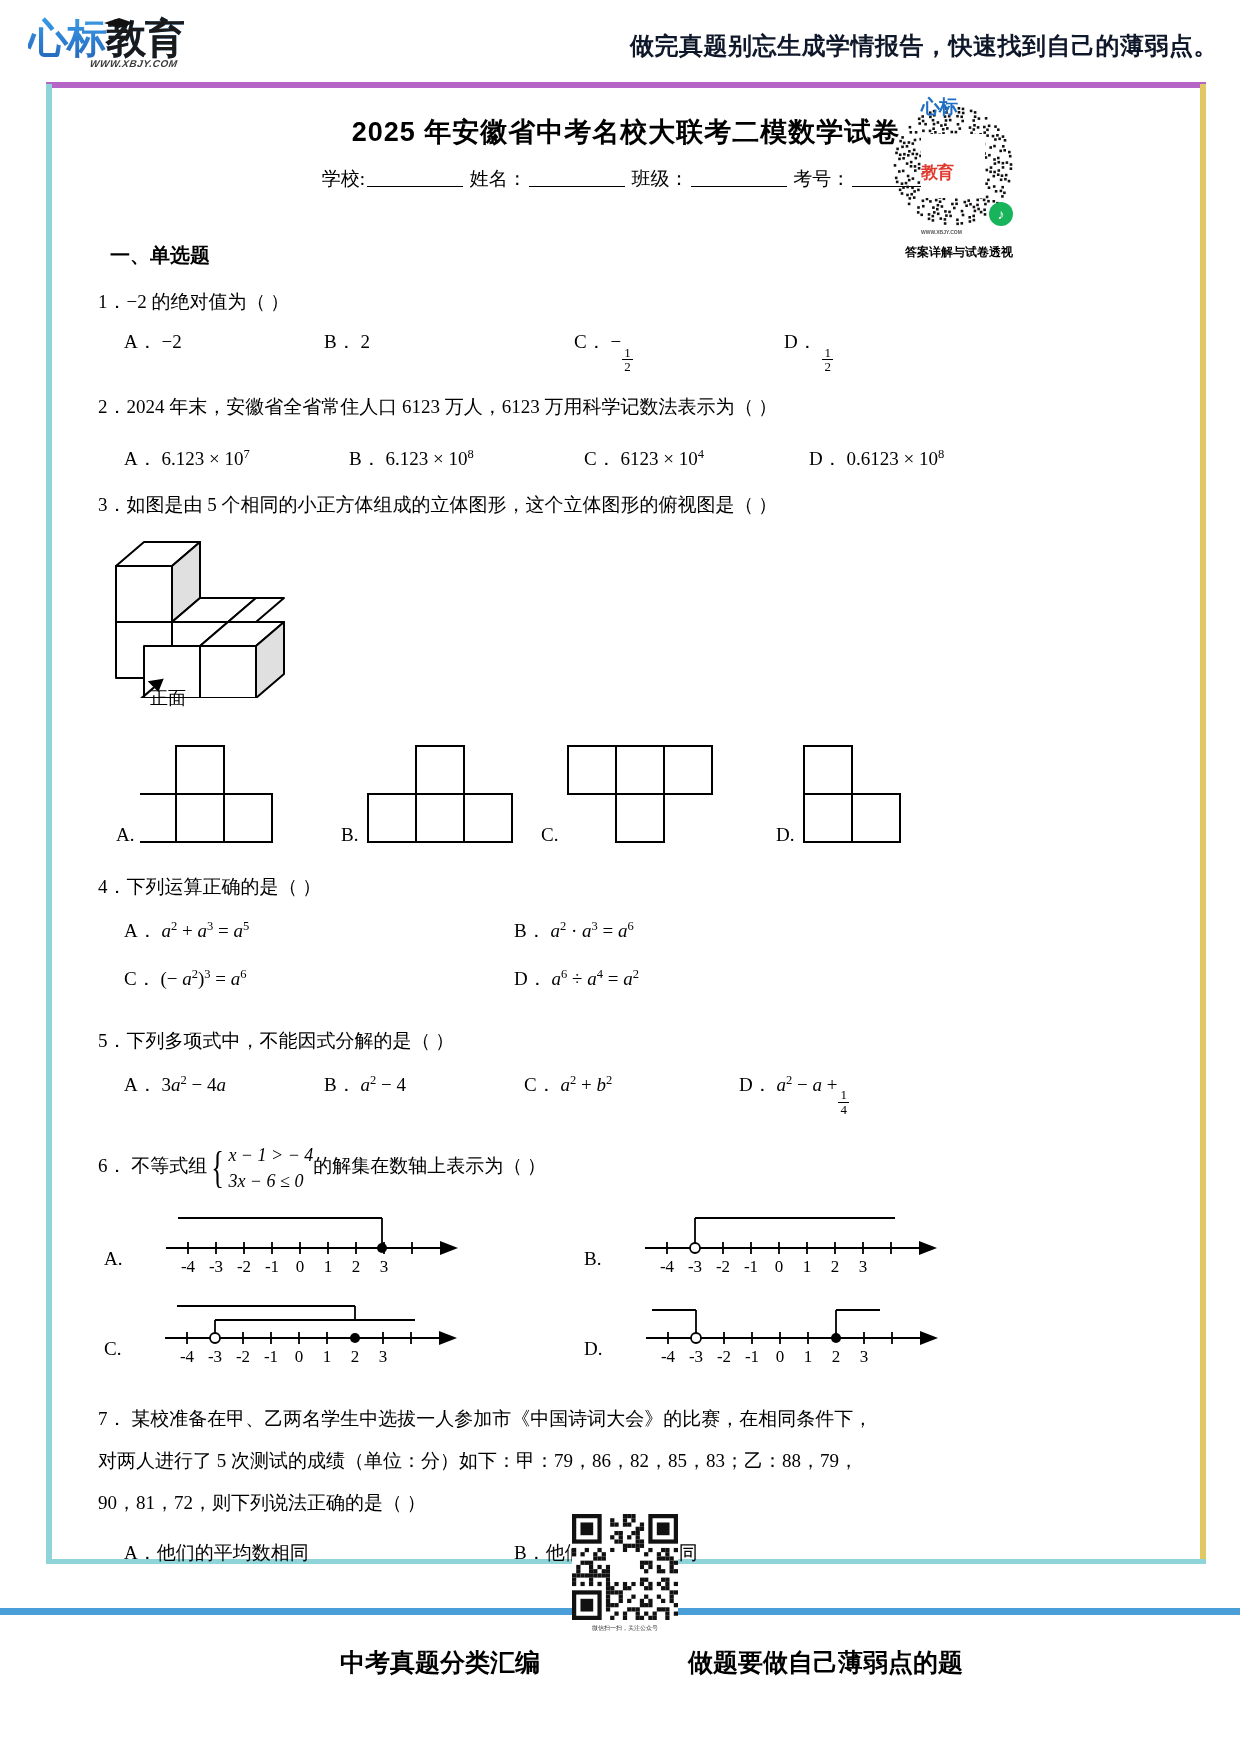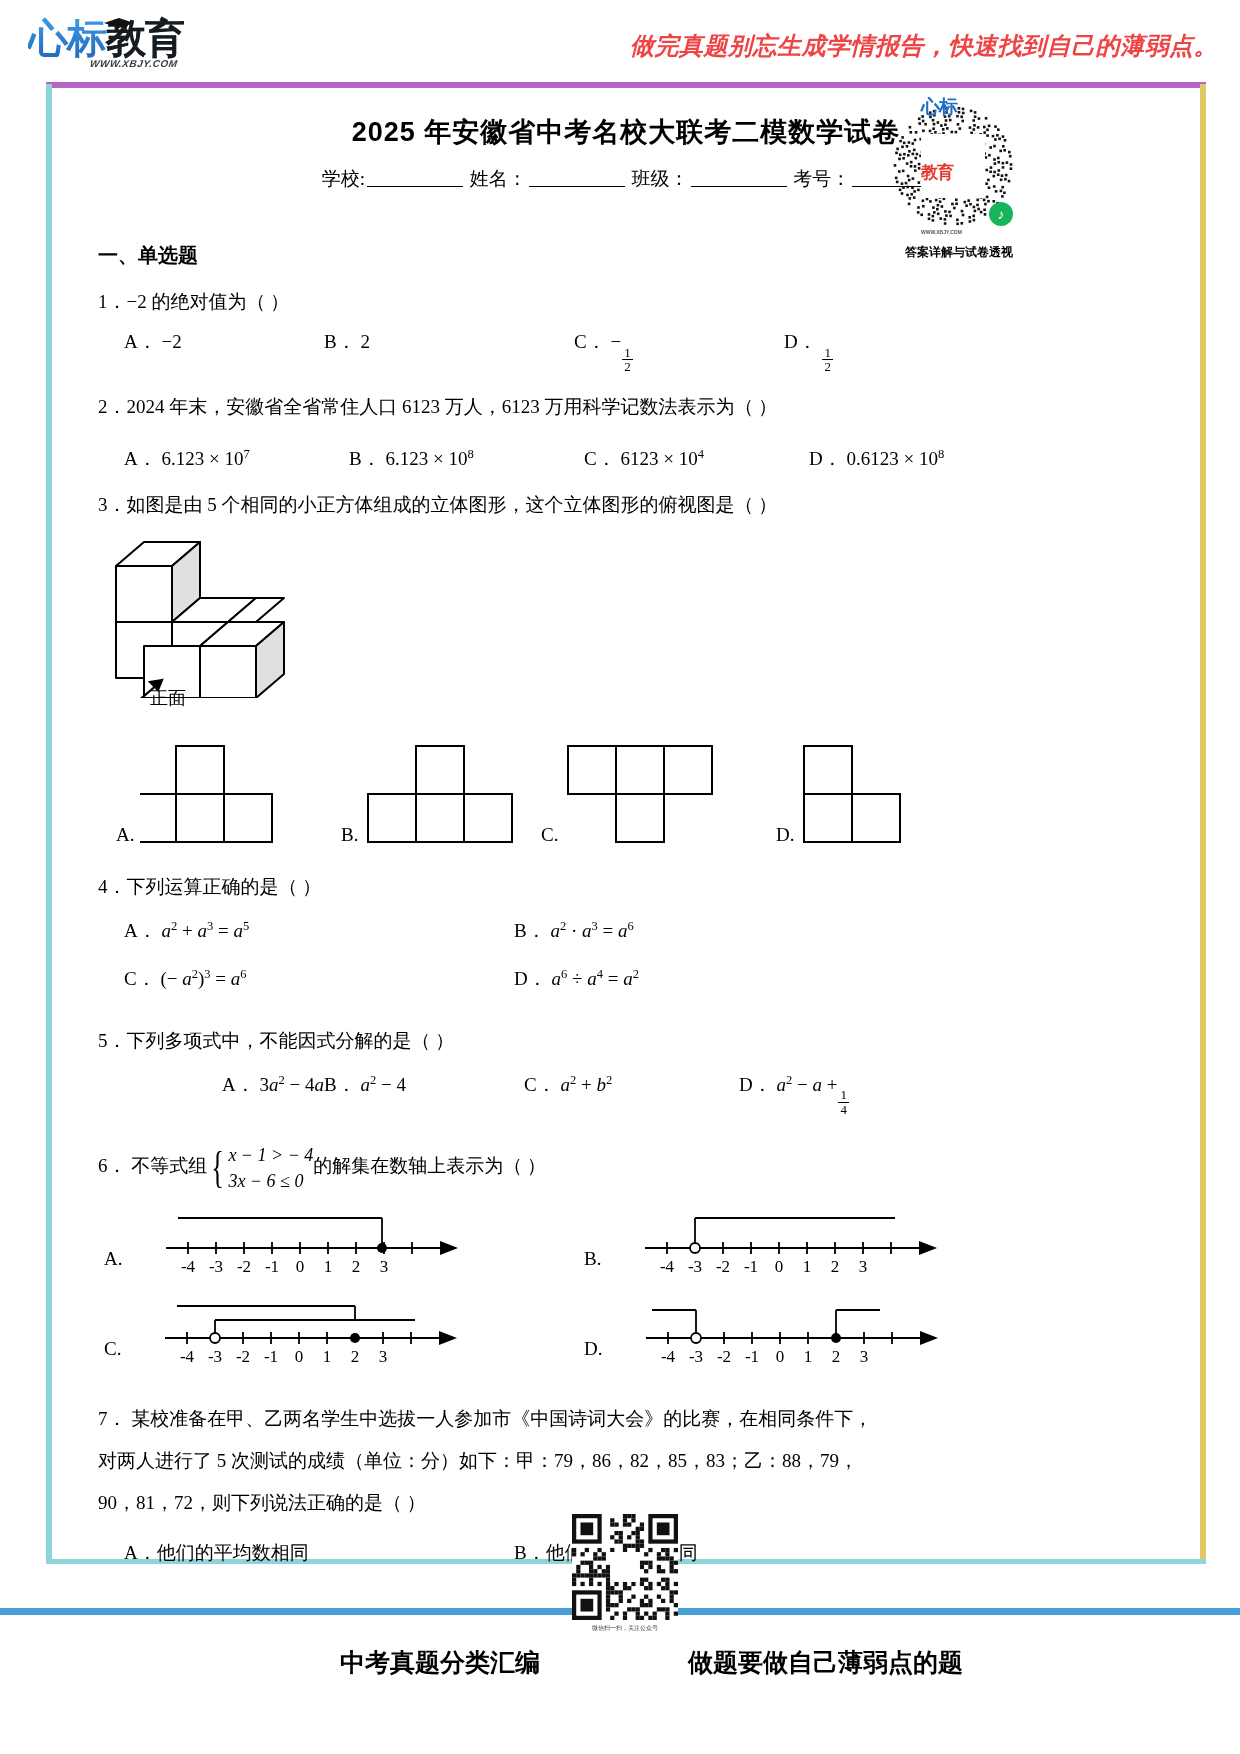--- a/index.html
+++ b/index.html
@@ -39,22 +39,22 @@
     font-size: 10px; font-weight: bold; font-style: italic;
     color: #3b3b3b; letter-spacing: .5px;
     transform: skewX(-8deg);
   }
   .logo-cap {
     position: absolute; left: 76px; top: 4px; width: 30px; height: 13px;
   }
   .banner-slogan {
     position: absolute; right: 22px; top: 30px;
     font-family: "Liberation Sans", sans-serif;
-    font-size: 24px; font-weight: bold; color: #ef4444;
-    letter-spacing: .5px; white-space: nowrap; font-style: italic;
+    font-size: 24px; font-weight: bold; color: #0f172a;
+    letter-spacing: .5px; white-space: nowrap;
   }
 
   
   .frame {
     position: absolute; left: 46px; top: 82px;
     width: 1160px; height: 1482px;
   }
   .edge-top { position:absolute; left:0; top:0; width:1160px; height:6px; background:#b565c6; }
   .edge-left { position:absolute; left:0; top:2px; width:6px; height:1480px; background:#8fd4d8; }
   .edge-right { position:absolute; right:0; top:2px; width:6px; height:1480px; background:#e0c864; }
@@ -101,21 +101,21 @@
     position:absolute; left: 838px; top: 162px; width: 150px;
     text-align:center;
     font-family:"Liberation Sans",sans-serif; font-weight:bold;
     font-size:12px; color:#000; white-space:nowrap;
   }
 
   
   .content { position: absolute; left: 52px; top: 160px; width: 1058px; }
   .sec-title {
     font-family:"Liberation Sans",sans-serif;
-    font-weight:bold; font-size:20px; margin: 0 0 14px 0;
+    font-weight:bold; font-size:20px; margin: 0 0 14px 12px;
   }
   .q { font-size: 19px; line-height: 34px; margin-top: 16px; }
   .opts { margin-top: 10px; padding-left: 26px; font-size: 19px; }
   .opts-row { display:flex; margin-top: 14px; }
   .opt { white-space: nowrap; }
   .italic { font-style: italic; font-family:"Liberation Serif",serif; }
 
   sup.exp { font-size: 0.66em; vertical-align: super; line-height: 0; }
 
   .frac {
@@ -599,21 +599,21 @@
         <div class="opt" style="width:390px;"><span>C．</span>&nbsp;(− <span class="italic">a</span><sup class="exp">2</sup>)<sup class="exp">3</sup> = <span class="italic">a</span><sup class="exp">6</sup></div>
         <div class="opt"><span>D．</span>&nbsp;<span class="italic">a</span><sup class="exp">6</sup> ÷ <span class="italic">a</span><sup class="exp">4</sup> = <span class="italic">a</span><sup class="exp">2</sup></div>
       </div>
     </div>
 
     <div class="q" style="margin-top:32px;">
       <span>5．</span><span>下列多项式中，不能因式分解的是（   ）</span>
     </div>
     <div class="opts">
       <div class="opts-row">
-        <div class="opt" style="width:200px;text-align:right;"><span>A．</span>&nbsp;3<span class="italic">a</span><sup class="exp">2</sup> − 4<span class="italic">a</span></div>
+        <div class="opt" style="width:200px;"><span>A．</span>&nbsp;3<span class="italic">a</span><sup class="exp">2</sup> − 4<span class="italic">a</span></div>
         <div class="opt" style="width:200px;"><span>B．</span>&nbsp;<span class="italic">a</span><sup class="exp">2</sup> − 4</div>
         <div class="opt" style="width:215px;"><span>C．</span>&nbsp;<span class="italic">a</span><sup class="exp">2</sup> + <span class="italic">b</span><sup class="exp">2</sup></div>
         <div class="opt"><span>D．</span>&nbsp;<span class="italic">a</span><sup class="exp">2</sup> − <span class="italic">a</span> +<span class="frac">
               <span class="num">1</span>
               <span class="den">4</span>
             </span></div>
       </div>
     </div>
 
     <div class="q" style="margin-top:26px; line-height:30px;">

